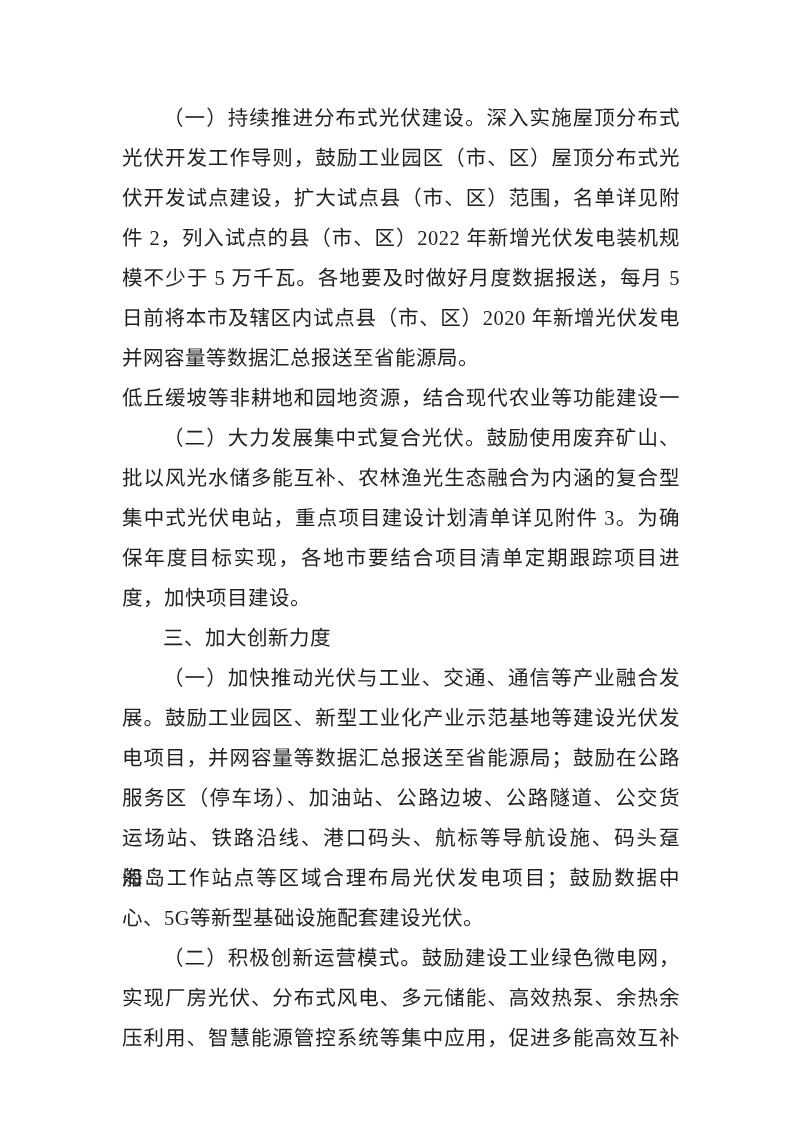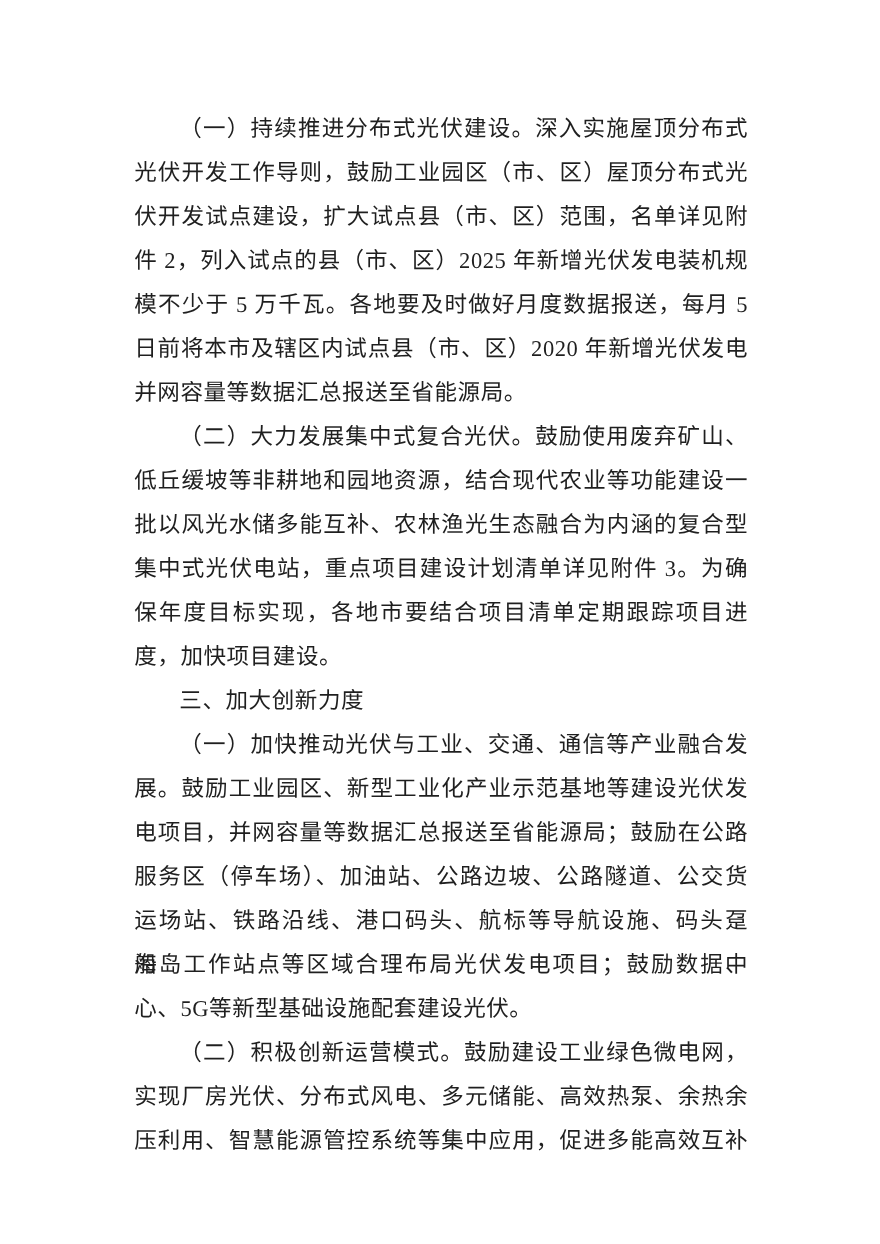--- a/index.html
+++ b/index.html
@@ -39,28 +39,28 @@
 </style>
 </head>
 <body>
 
 <main class="page">
   <div id="doc">
       <div class="paragraph">
         <div class="line first">（一）持续推进分布式光伏建设。深入实施屋顶分布式</div>
         <div class="line">光伏开发工作导则，鼓励工业园区（市、区）屋顶分布式光</div>
         <div class="line">伏开发试点建设，扩大试点县（市、区）范围，名单详见附</div>
-        <div class="line">件 2，列入试点的县（市、区）2025 年新增光伏发电装机规</div>
+        <div class="line">件 2，列入试点的县（市、区）2022 年新增光伏发电装机规</div>
         <div class="line">模不少于 5 万千瓦。各地要及时做好月度数据报送，每月 5</div>
         <div class="line">日前将本市及辖区内试点县（市、区）2020 年新增光伏发电</div>
         <div class="line short">并网容量等数据汇总报送至省能源局。</div>
       </div>
       <div class="paragraph">
+        <div class="line">低丘缓坡等非耕地和园地资源，结合现代农业等功能建设一</div>
         <div class="line first">（二）大力发展集中式复合光伏。鼓励使用废弃矿山、</div>
-        <div class="line">低丘缓坡等非耕地和园地资源，结合现代农业等功能建设一</div>
         <div class="line">批以风光水储多能互补、农林渔光生态融合为内涵的复合型</div>
         <div class="line">集中式光伏电站，重点项目建设计划清单详见附件 3。为确</div>
         <div class="line">保年度目标实现，各地市要结合项目清单定期跟踪项目进</div>
         <div class="line short">度，加快项目建设。</div>
       </div>
       <div class="paragraph heading">
         <div class="line first short">三、加大创新力度</div>
       </div>
       <div class="paragraph">
         <div class="line first">（一）加快推动光伏与工业、交通、通信等产业融合发</div>

